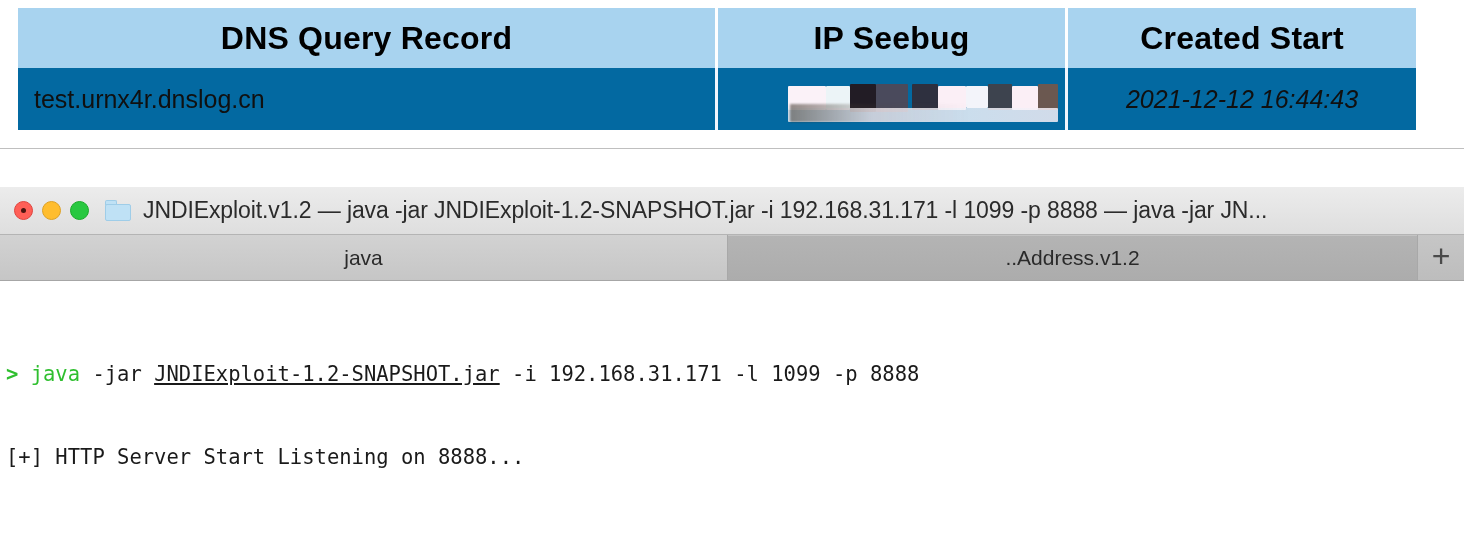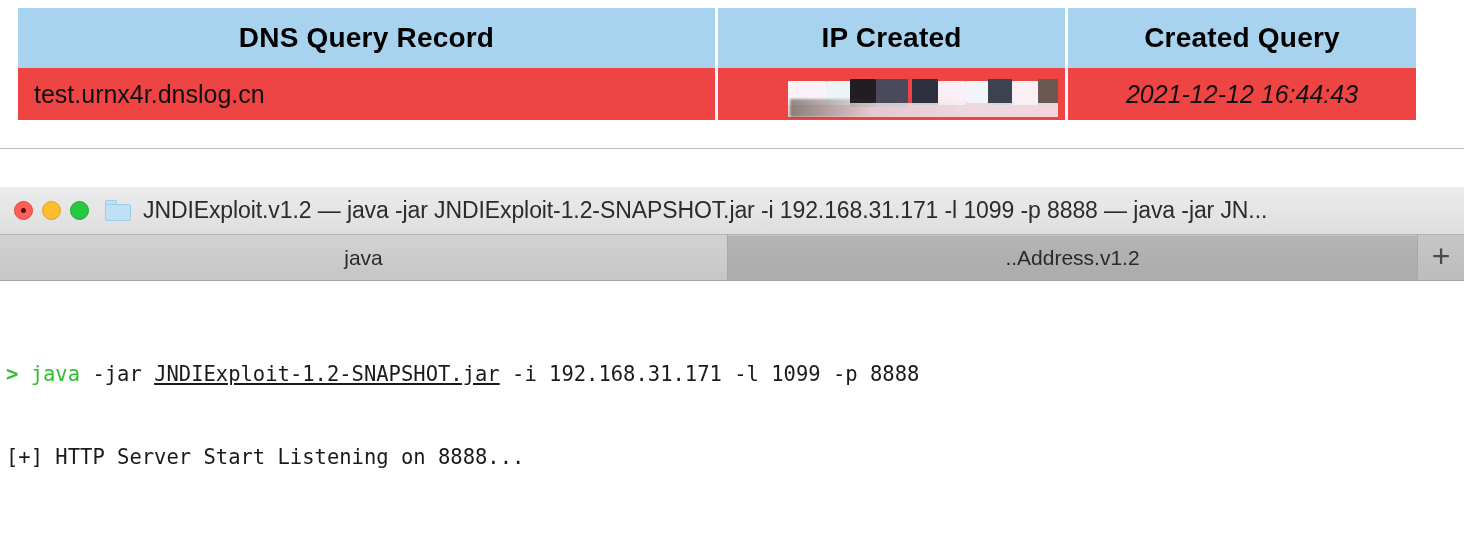--- a/index.html
+++ b/index.html
@@ -35,35 +35,35 @@
     top: 8px;
     width: 1398px;
     border-collapse: separate;
     border-spacing: 0;
     table-layout: fixed;
   }
 
   .dns-table th {
     background: #a8d3ef;
     color: #000000;
-    font-size: 28px;
+    font-size: 32px;
     font-weight: bold;
     text-align: center;
     height: 60px;
     padding: 0 6px;
     border-right: 3px solid #ffffff;
     letter-spacing: 0.2px;
   }
   .dns-table th:last-child { border-right: none; }
 
   .dns-table td {
-    background: #ef4444;
+    background: #0369a1;
     color: #101010;
     font-size: 25px;
-    height: 52px;
+    height: 62px;
     padding: 0 14px;
     border-right: 3px solid #f2f5fd;
     vertical-align: middle;
   }
   .dns-table td:last-child { border-right: none; }
 
   .col-dns   { width: 700px; }
   .col-ip    { width: 350px; }
   .col-time  { width: 348px; }
 
@@ -250,22 +250,22 @@
   <div class="dns-panel">
     <table class="dns-table">
       <colgroup>
         <col class="col-dns">
           <col class="col-ip">
           <col class="col-time">
       </colgroup>
       <thead>
         <tr>
           <th>DNS Query Record</th>
-          <th>IP Created</th>
-          <th>Created Query</th>
+          <th>IP Seebug</th>
+          <th>Created Start</th>
         </tr>
       </thead>
       <tbody>
         <tr>
           <td class="cell-dns">test.urnx4r.dnslog.cn</td>
           <td class="cell-ip">
             <span class="redacted">
               <i class="rb1"></i><i class="rb2"></i><i class="rb3"></i><i class="rb4"></i>
               <i class="rb5"></i><i class="rb6"></i><i class="rb7"></i><i class="rb8"></i>
               <i class="rb9"></i><i class="rb10"></i><i class="rb11"></i>

